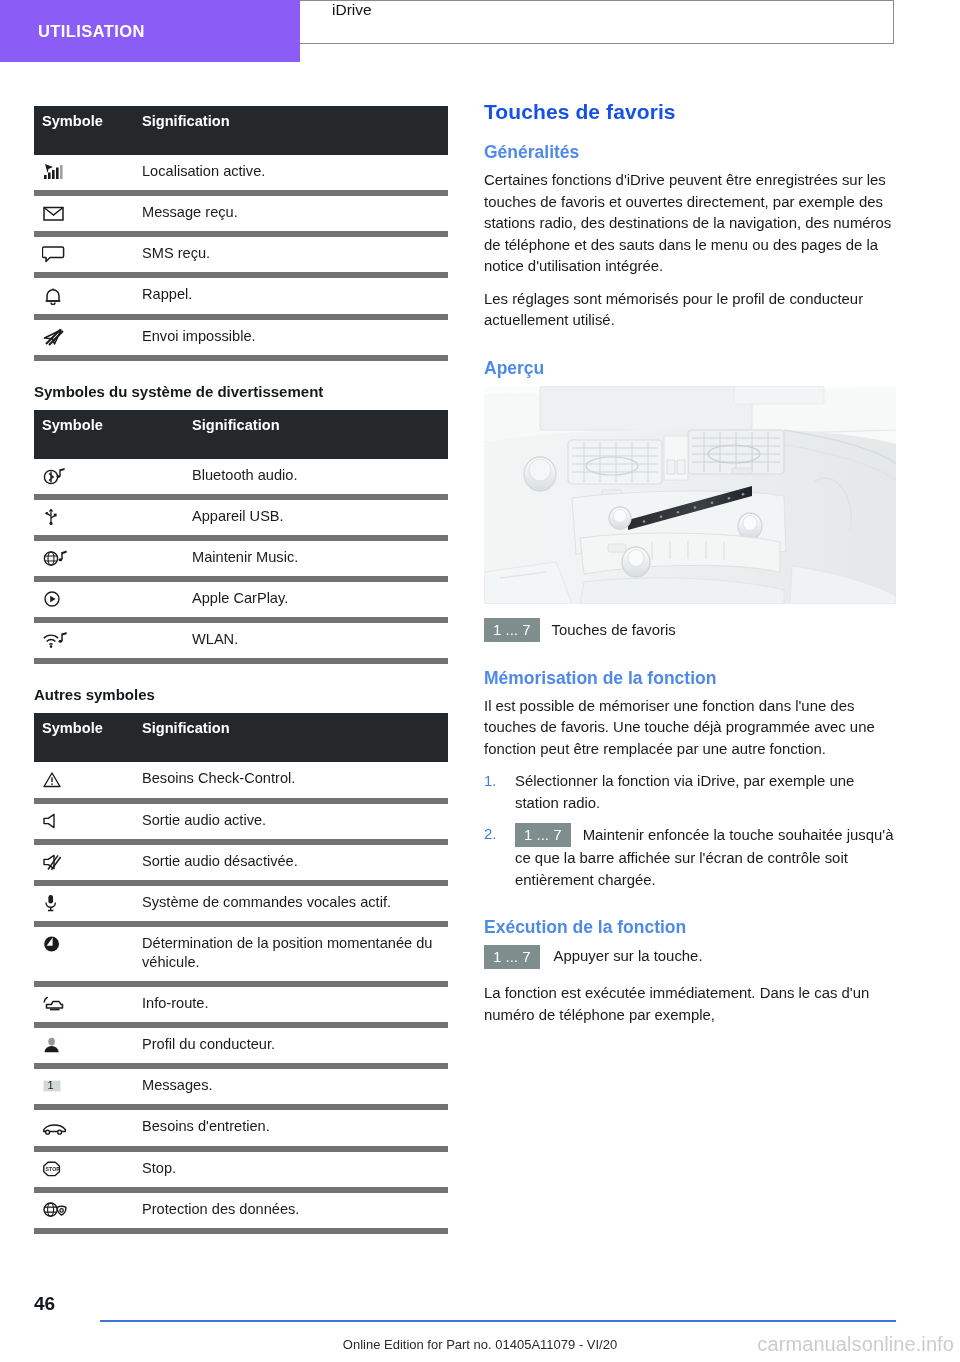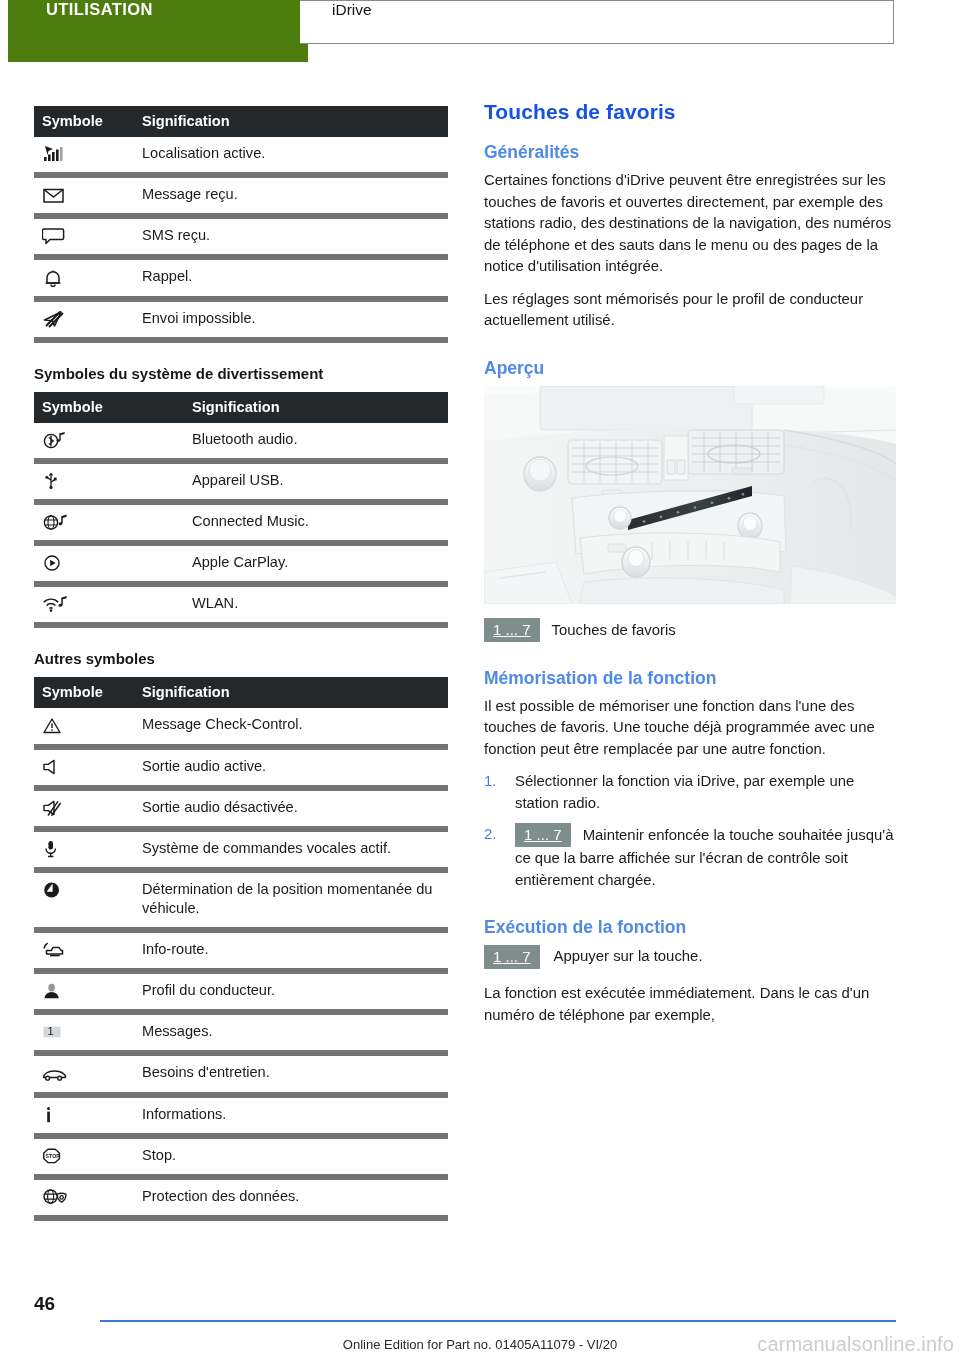--- a/index.html
+++ b/index.html
@@ -5,43 +5,43 @@
   html,body{margin:0;padding:0;}
   body{
     width:960px;height:1362px;background:#ffffff;
     font-family:"Liberation Sans", sans-serif;
     color:#1b1b1b;position:relative;overflow:hidden;
   }
 
   
   #header{position:absolute;left:0;top:0;width:960px;height:62px;}
   #header-tab{
-    position:absolute;left:8px;top:0;width:300px;height:62px;
-    background:#4d7c0f;display:flex;
+    position:absolute;left:0;top:0;width:300px;height:62px;
+    background:#8b5cf6;display:flex;align-items:center;
   }
   #header-tab .lbl{
     color:#fff;font-weight:bold;font-size:16.5px;letter-spacing:.4px;
     margin-left:38px;
   }
   #header-crumb{
     position:absolute;left:300px;top:0;width:594px;height:44px;
     border:1px solid #8b8b8b;border-left:none;box-sizing:border-box;
     background:#fff;display:flex;align-items:flex-start;
   }
   #header-crumb .lbl{font-size:15.5px;color:#121212;margin-left:32px;}
 
   
   #col-left{position:absolute;left:34px;top:106px;width:414px;}
   #col-right{position:absolute;left:484px;top:100px;width:412px;}
 
   
   .sym-table{width:414px;border-collapse:collapse;margin:0;}
   .sym-table thead th{
     background:#24282b;color:#ffffff;font-size:14.6px;font-weight:bold;
-    text-align:left;padding:6px 0 7px 0;height:18px;line-height:18px;
+    text-align:left;padding:6px 0 25px 0;height:18px;line-height:18px;
   }
   .sym-table thead th.c-sym{padding-left:8px;}
   .sym-table tbody td{
     border-bottom:6px solid #737373;
     font-size:14.6px;line-height:19.5px;color:#1b1b1b;
     padding:7px 0 8px 0;vertical-align:top;
   }
   .sym-table td.c-sym{text-align:left;padding-left:8px;}
   .sym-table td.c-mean{padding-right:4px;}
 
@@ -81,21 +81,20 @@
     overflow:hidden;background:#ffffff;
   }
   .fig svg{display:block;}
 
   .cap-row{display:flex;align-items:center;margin-top:14px;}
   .badge{
     display:inline-flex;align-items:center;justify-content:center;
     background:#7d8e8c;color:#ffffff;font-size:15px;
     padding:2px 9px 3px 9px;line-height:19px;white-space:nowrap;
     font-family:"Liberation Sans", sans-serif;
-    text-decoration:underline;
   }
   .cap-txt{font-size:14.9px;color:#1b1b1b;margin-left:12px;}
 
   
   ol.steps{margin:8px 0 0 0;padding:0;list-style:none;}
   ol.steps li{
     position:relative;padding-left:31px;margin-bottom:10px;
     font-size:14.9px;line-height:21.5px;color:#1b1b1b;
   }
   ol.steps li .num{
@@ -255,21 +254,21 @@
             <svg width="30" height="20" viewBox="0 0 30 20">
               <circle cx="9" cy="10.5" r="6.6" fill="none" stroke="#1b1b1b" stroke-width="1.4"></circle>
               <ellipse cx="9" cy="10.5" rx="3" ry="6.6" fill="none" stroke="#1b1b1b" stroke-width="1.1"></ellipse>
               <path d="M2.6 8 h12.8 M2.6 13 h12.8" stroke="#1b1b1b" stroke-width="1.1"></path>
               <path d="M20 4 v7.6" stroke="#1b1b1b" stroke-width="1.5"></path>
               <path d="M20 4 L24.6 2.6 v2.2 L20 6.2 z" fill="#1b1b1b"></path>
               <ellipse cx="18.4" cy="11.8" rx="1.8" ry="1.5" fill="#1b1b1b"></ellipse>
             </svg>
           </span>
         </td>
-        <td class="c-mean">Connected Music.</td>
+        <td class="c-mean">Maintenir Music.</td>
       </tr>
       <tr>
         <td class="c-sym">
           <span class="ic">
             <svg width="26" height="20" viewBox="0 0 26 20">
               <circle cx="10" cy="10" r="7" fill="none" stroke="#1b1b1b" stroke-width="1.4"></circle>
               <path d="M8.2 6.8 L13.6 10 L8.2 13.2 z" fill="#1b1b1b"></path>
             </svg>
           </span>
         </td>
@@ -307,21 +306,21 @@
       <tr>
         <td class="c-sym">
           <span class="ic">
             <svg width="26" height="20" viewBox="0 0 26 20">
               <path d="M10 3 L18 16.5 H2 Z" fill="none" stroke="#1b1b1b" stroke-width="1.4" stroke-linejoin="round"></path>
               <path d="M10 7.6 v4.4" stroke="#1b1b1b" stroke-width="1.4"></path>
               <circle cx="10" cy="14.1" r="0.85" fill="#1b1b1b"></circle>
             </svg>
           </span>
         </td>
-        <td class="c-mean">Message Check-Control.</td>
+        <td class="c-mean">Besoins Check-Control.</td>
       </tr>
       <tr>
         <td class="c-sym">
           <span class="ic">
             <svg width="26" height="20" viewBox="0 0 26 20">
               <path d="M2 7.4 h4.2 L12 3.4 v13.2 L6.2 12.6 H2 z" fill="none" stroke="#1b1b1b" stroke-width="1.4" stroke-linejoin="round"></path>
             </svg>
           </span>
         </td>
         <td class="c-mean">Sortie audio active.</td>
@@ -399,31 +398,20 @@
         <td class="c-sym">
           <span class="ic">
             <svg width="34" height="20" viewBox="0 0 34 20">
               <path d="M1.6 13.4 c0 -3.2 4 -6.4 10.4 -6.4 c6 0 9.4 2.2 11 4.2 c1 1.3 .6 2.4 -1 2.4 h-19 c-1 0 -1.4 -.3 -1.4 -.2 z" fill="none" stroke="#1b1b1b" stroke-width="1.5" stroke-linejoin="round"></path>
               <circle cx="5.6" cy="14.2" r="1.9" fill="#ffffff" stroke="#1b1b1b" stroke-width="1.4"></circle>
               <circle cx="17.6" cy="14.2" r="1.9" fill="#ffffff" stroke="#1b1b1b" stroke-width="1.4"></circle>
             </svg>
           </span>
         </td>
         <td class="c-mean">Besoins d'entretien.</td>
-      </tr>
-      <tr>
-        <td class="c-sym">
-          <span class="ic">
-            <svg width="26" height="20" viewBox="0 0 26 20">
-              <circle cx="6.5" cy="3.6" r="1.5" fill="#1b1b1b"></circle>
-              <rect x="5.2" y="6.6" width="2.7" height="10.6" fill="#1b1b1b"></rect>
-            </svg>
-          </span>
-        </td>
-        <td class="c-mean">Informations.</td>
       </tr>
       <tr>
         <td class="c-sym">
           <span class="ic">
             <svg width="26" height="20" viewBox="0 0 26 20">
               <path d="M6 3.2 h7.2 L17.4 7 v5.8 L13.2 16.6 H6 L1.8 12.8 V7 Z" fill="none" stroke="#1b1b1b" stroke-width="1.4" stroke-linejoin="round"></path>
               <text x="3.6" y="12.3" font-family="Liberation Sans, sans-serif" font-size="5.2" font-weight="bold" fill="#1b1b1b">STOP</text>
             </svg>
           </span>
         </td>

